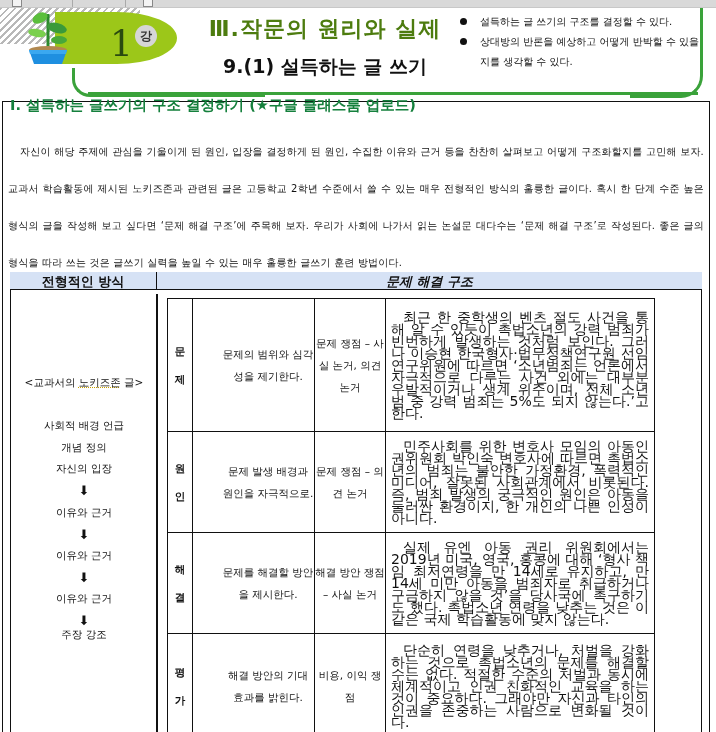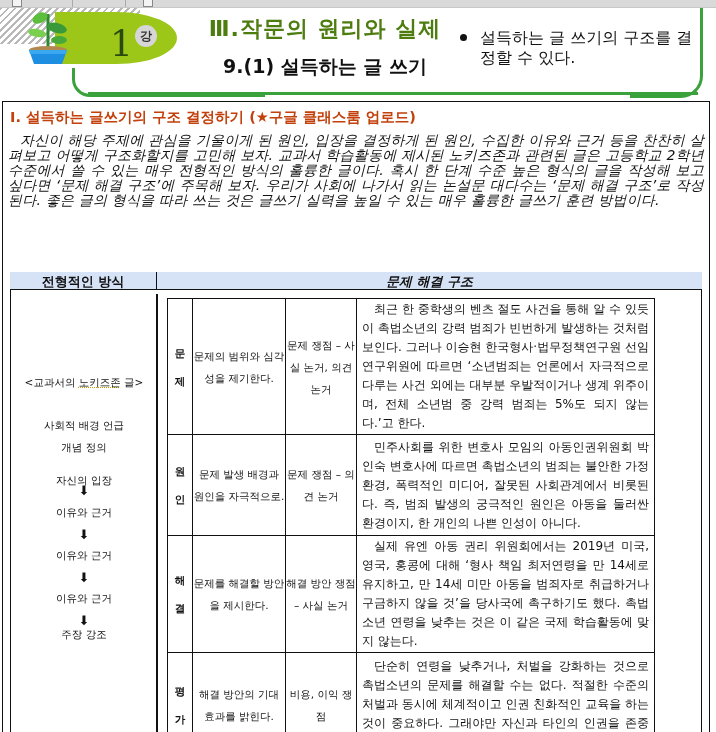--- a/index.html
+++ b/index.html
@@ -46,35 +46,35 @@
     border-right: 3px solid #3aa23a; border-bottom: 3px solid #3aa23a; border-bottom-right-radius: 22px;
   }
   .title1 {
     position: absolute; left: 205px; top: 14px; width: 240px; text-align: center;
     font-size: 22px; font-weight: bold; letter-spacing: 1px; color:#4d7c0f;
   }
   .title2 {
     position: absolute; left: 205px; top: 54px; width: 240px; text-align: center;
     font-size: 19px; font-weight: bold; color:#111;
   }
-  .goals { position: absolute; left: 458px; top: 28px; width: 250px; font-size: 16px; line-height: 20px; }
+  .goals { position: absolute; left: 458px; top: 12px; width: 250px; font-size: 10px; line-height: 20px; }
   .goal { position: relative; padding-left: 22px; }
   .goal .dot { position: absolute; left: 2px; top: 6px; width: 7px; height: 7px; border-radius: 50%; background:#111; }
 
   
   .mainbox {
     position: absolute; left: 2px; top: 101px; width: 708px; height: 640px;
     border: 1.5px solid #111; box-sizing: border-box;
   }
   .sec-title {
-    position: absolute; left: 10px; top: 108px; font-size: 14.5px; font-weight: bold; color: #c2410c;
+    position: absolute; left: 10px; top: 96px; font-size: 14.5px; font-weight: bold; color: #15803d;
   }
   .para {
-    position: absolute; left: 8px; top: 133px; width: 696px; font-size: 14px; line-height: 15px;
-    text-align: justify; text-indent: 12px; letter-spacing: 0.2px; font-style: italic;
+    position: absolute; left: 8px; top: 133px; width: 696px; font-size: 10px; line-height: 37px;
+    text-align: justify; text-indent: 12px; letter-spacing: 0.2px;
   }
 
   
   .outer {
     position: absolute; left: 10px; top: 272px; width: 692px; height: 470px;
     border: 1.5px solid #111; box-sizing: border-box;
   }
   .hdr {
     position: absolute; left: 10px; top: 272px; height: 18px; background: #d6e2f5;
     border-bottom: 1.5px solid #111; box-sizing: border-box; font-size: 13px; font-weight: bold;
@@ -88,23 +88,23 @@
   .left-col .arrow { position: absolute; left: 0; width: 144px; font-size: 13px; line-height: 13px; }
   .nokids { text-decoration: underline dotted #c9a000; }
 
   
   .inner {
     position: absolute; left: 167px; top: 298px; width: 488px; border-collapse: collapse;
     font-size: 10.5px; line-height: 22px; table-layout: fixed;
   }
   .inner td { border: 1.5px solid #111; vertical-align: middle; padding: 0; }
   .inner td.c1 { width: 24px; text-align: center; font-weight: bold; line-height: 28px; }
-  .inner td.c2 { width: 92px; text-align: center; }
+  .inner td.c2 { width: 92px; text-align: center; padding-left: 29px; }
   .inner td.c3 { width: 70px; text-align: center; }
-  .inner td.c4 { text-align: justify; padding: 1px 5px 1px 5px; line-height: 19px; text-indent: 12px; font-size: 12px; }
+  .inner td.c4 { text-align: justify; padding: 1px 5px 1px 5px; line-height: 12px; text-indent: 12px; font-size: 14px; }
 </style>
 </head>
 <body>
 
 <div class="topbar">
   <div class="mk" style="left:12px"></div>
   <div class="sep" style="left:72px"></div>
   <div class="sep" style="left:125px"></div>
   <div class="mk" style="left:143px"></div>
 </div>
@@ -130,38 +130,42 @@
 <div class="green-right"></div>
 
 <div class="title1">Ⅲ.작문의 원리와 실제</div>
 <div class="title2">9.(1) 설득하는 글 쓰기</div>
 
 <div class="goals">
   <div class="goal">
     <span class="dot"></span>
     <span>설득하는 글 쓰기의 구조를 결정할 수 있다.</span>
   </div>
+  <div class="goal">
+    <span class="dot"></span>
+    <span>상대방의 반론을 예상하고 어떻게 반박할 수 있을지를 생각할 수 있다.</span>
+  </div>
 </div>
 
 <div class="mainbox"></div>
 <div class="sec-title">Ⅰ. 설득하는 글쓰기의 구조 결정하기 (★구글 클래스룸 업로드)</div>
 <div class="para">자신이 해당 주제에 관심을 기울이게 된 원인, 입장을 결정하게 된 원인, 수집한 이유와 근거 등을 찬찬히 살펴보고 어떻게 구조화할지를 고민해 보자. 교과서 학습활동에 제시된 노키즈존과 관련된 글은 고등학교 2학년 수준에서 쓸 수 있는 매우 전형적인 방식의 훌륭한 글이다. 혹시 한 단계 수준 높은 형식의 글을 작성해 보고 싶다면 ‘문제 해결 구조’에 주목해 보자. 우리가 사회에 나가서 읽는 논설문 대다수는 ‘문제 해결 구조’로 작성된다. 좋은 글의 형식을 따라 쓰는 것은 글쓰기 실력을 높일 수 있는 매우 훌륭한 글쓰기 훈련 방법이다.</div>
 
 <div class="outer"></div>
 <div class="hdr left">전형적인 방식</div>
 <div class="hdr right">문제 해결 구조</div>
 <div class="vline"></div>
 
 <div class="left-col">
   <div class="item" style="top:82px">
     <span>&lt;교과서의 </span><span class="nokids">노키즈존</span><span> 글&gt;</span>
   </div>
   <div class="item" style="top:125px">사회적 배경 언급</div>
   <div class="item" style="top:147px">개념 정의</div>
-  <div class="item" style="top:180px">자신의 입장</div>
+  <div class="item" style="top:168px">자신의 입장</div>
   <div class="arrow" style="top:190px">⬇</div>
   <div class="item" style="top:212px">이유와 근거</div>
   <div class="arrow" style="top:234px">⬇</div>
   <div class="item" style="top:255px">이유와 근거</div>
   <div class="arrow" style="top:277px">⬇</div>
   <div class="item" style="top:298px">이유와 근거</div>
   <div class="arrow" style="top:320px">⬇</div>
   <div class="item" style="top:334px">주장 강조</div>
 </div>
 

